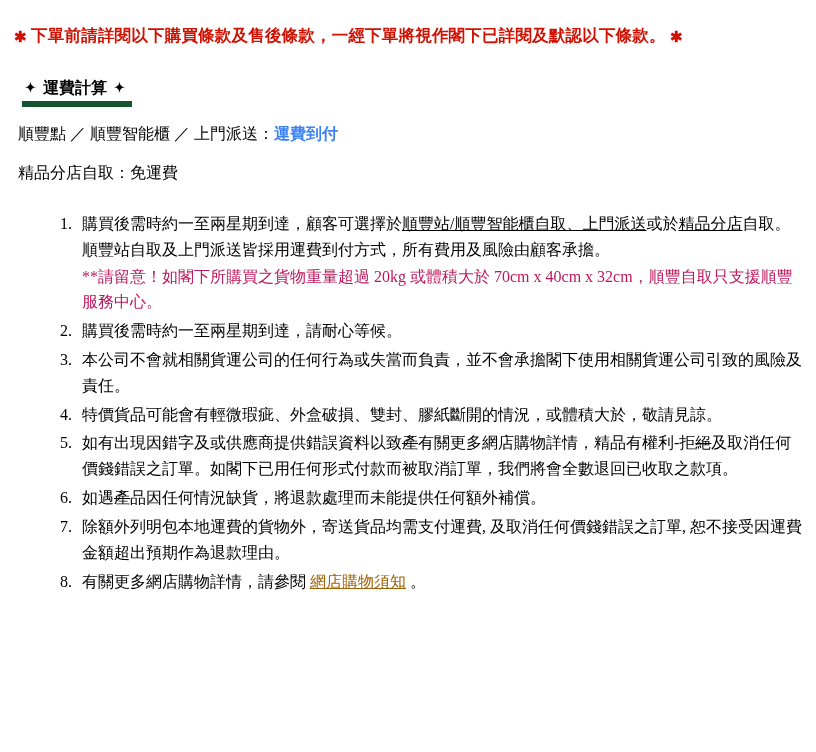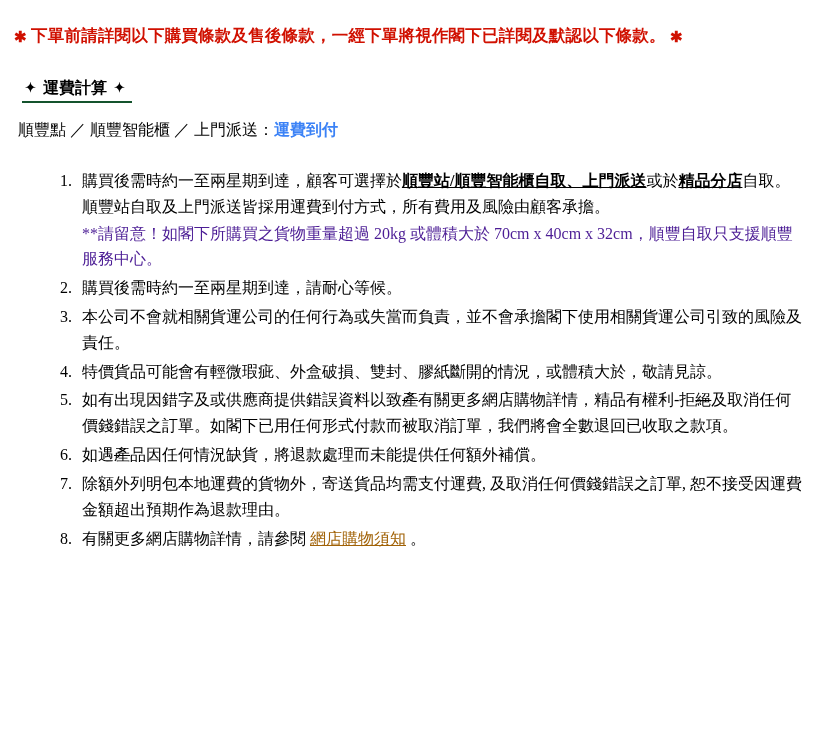--- a/index.html
+++ b/index.html
@@ -29,21 +29,21 @@
   }
   .notice .star {
     font-size: 15px;
     vertical-align: -1px;
   }
   .section-head {
     margin: 30px 0 0 0;
     font-size: 16px;
     font-weight: bold;
     display: inline-block;
-    border-bottom: 2px solid #14532d;
+    border-bottom: 6px solid #14532d;
     padding: 0 4px 2px 0;
     line-height: 1.3;
   }
   .section-head .diamond {
     font-size: 13px;
     vertical-align: 1px;
     padding: 0 3px;
   }
   .head-wrap {
     padding-left: 8px;
@@ -65,24 +65,24 @@
   }
   ol.terms > li {
     margin-bottom: 3px;
     padding-left: 6px;
   }
   ol.terms > li::marker {
     font-family: "Liberation Serif", serif;
   }
   .u {
     text-decoration: underline;
-    font-weight: bold;
+    font-weight: normal;
   }
   .warn {
-    color: #4c1d95;
+    color: #be185d;
     display: block;
     margin-top: 1px;
     line-height: 1.6;
   }
   .strike {
     text-decoration: line-through;
   }
   .link {
     color: #a16207;
     text-decoration: underline;
@@ -105,20 +105,21 @@
       <span class="diamond">✦</span>
       <span>運費計算</span>
       <span class="diamond">✦</span>
     </div>
   </div>
 
   <div class="plain-line">
     <span>順豐點 ／ 順豐智能櫃 ／ 上門派送：</span><span class="redbold">運費到付</span>
   </div>
 
+  <div class="plain-line">精品分店自取：免運費</div>
 
 
   <ol class="terms">
 
     <li>
       <span>購買後需時約一至兩星期到達，顧客可選擇於</span><span class="u">順豐站/順豐智能櫃自取、上門派送</span><span>或於</span><span class="u">精品分店</span><span>自取。順豐站自取及上門派送皆採用運費到付方式，所有費用及風險由顧客承擔。</span>
       <span class="warn">**請留意！如閣下所購買之貨物重量超過 20kg 或體積大於 70cm x 40cm x 32cm，順豐自取只支援順豐服務中心。</span>
     </li>
 
     <li>

